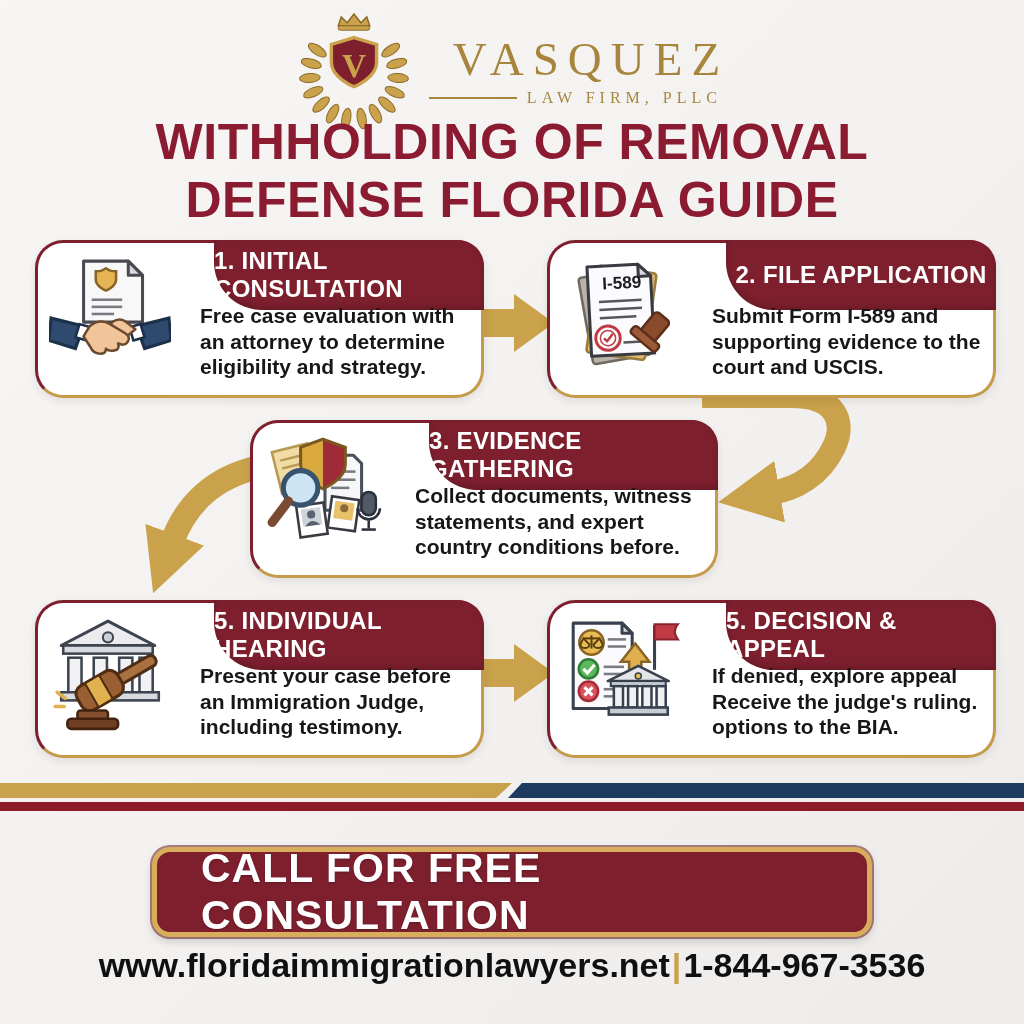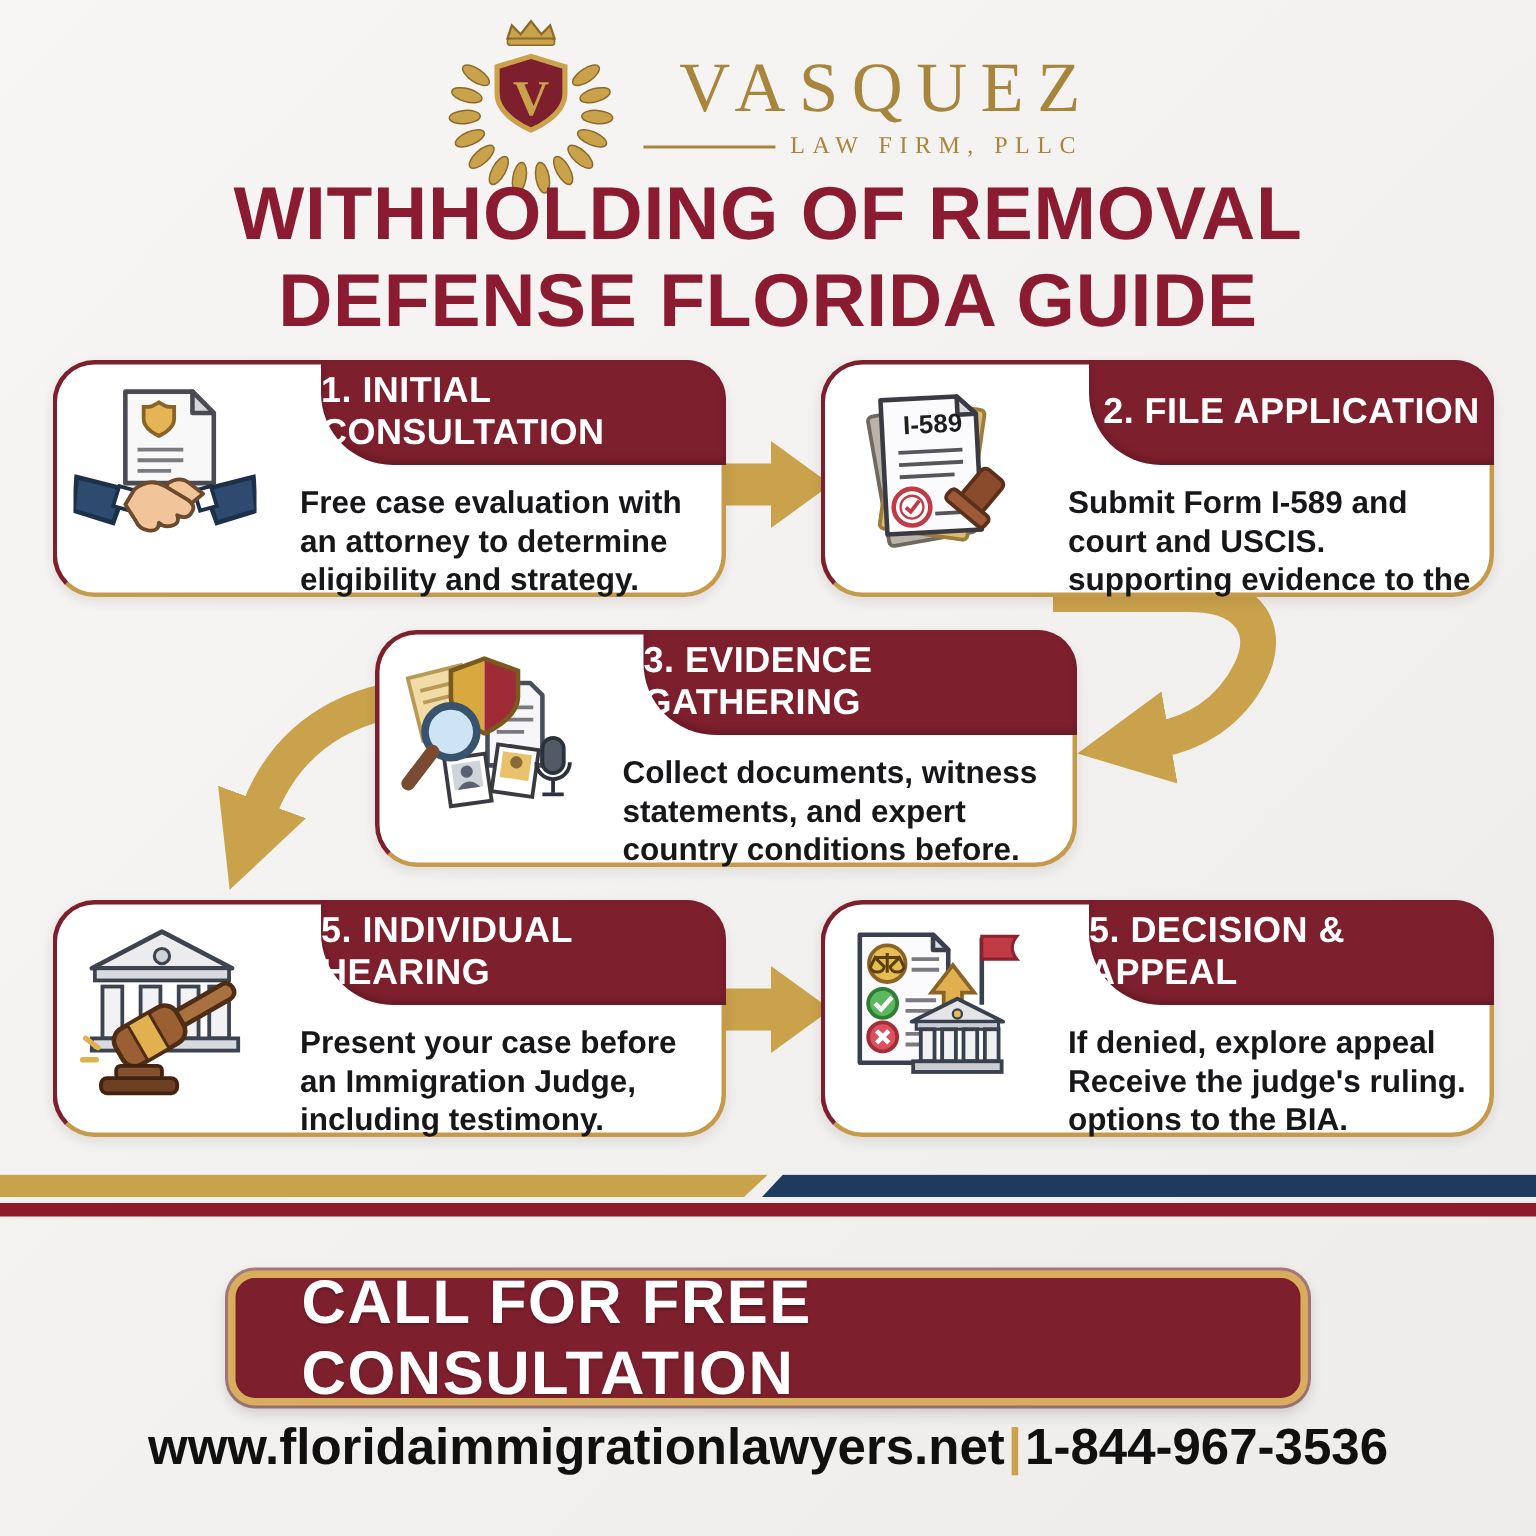--- a/index.html
+++ b/index.html
@@ -18,21 +18,21 @@
   .title{position:absolute;top:114px;left:0;right:0;text-align:center;color:#8A1B31;
     font-size:50px;font-weight:700;line-height:1.15;letter-spacing:.5px;}
   
   .card{position:absolute;width:443px;height:152px;background:#fff;border:3px solid;
     border-color:#7E1F2E #C59B4B #C59B4B #7E1F2E;border-radius:28px;z-index:2;
     box-shadow:0 3px 8px rgba(60,30,30,.10);}
   .card .band{position:absolute;top:-3px;right:-3px;left:132px;height:70px;background:#7E1F2E;
     border-radius:0 26px 0 48px;display:flex;align-items:center;justify-content:center;
     color:#fff;font-weight:800;font-size:24px;letter-spacing:.3px;box-shadow:inset 0 -3px 6px rgba(0,0,0,.18);margin-left:44px;}
   .card .icon{position:absolute;left:8px;top:8px;width:128px;height:130px;display:flex;align-items:center;justify-content:center;}
-  .card .desc{position:absolute;left:162px;top:80px;right:12px;font-size:21px;line-height:1.22;font-weight:700;color:#17171a;}
+  .card .desc{position:absolute;left:162px;top:60px;right:12px;font-size:21px;line-height:1.22;font-weight:700;color:#17171a;}
   .card .desc span{display:block;}
   #card1{left:35px;top:240px;}
   #card2{left:547px;top:240px;}
   #card3{left:250px;top:420px;width:462px;}
   #card4{left:35px;top:600px;}
   #card5{left:547px;top:600px;}
   
   .arrows{position:absolute;inset:0;z-index:1;pointer-events:none;}
   
   .bar-gold{position:absolute;left:0;top:783px;width:512px;height:15px;background:#C9A24B;
@@ -156,22 +156,22 @@
           <path d="M41 81 l3 3 6 -7" stroke="#C13B47" stroke-width="2.5" fill="none"></path>
         </g>
         <g transform="rotate(40 88 76)">
           <rect x="79" y="56" width="18" height="26" rx="4" fill="#8A4A2C" stroke="#5C2F1A" stroke-width="2.5"></rect>
           <rect x="72" y="80" width="32" height="9" rx="3" fill="#9C5A38" stroke="#5C2F1A" stroke-width="2.5"></rect>
         </g>
       </svg>
     </div>
     <div class="desc">
       <span>Submit Form I-589 and</span>
+      <span>supporting evidence to the</span>
       <span>court and USCIS.</span>
-      <span>supporting evidence to the</span>
     </div>
   </div>
 
   <div class="card" id="card3">
     <div class="band">3. EVIDENCE GATHERING</div>
     <div class="icon">
       <svg width="122" height="122" viewBox="0 0 120 120">
         <g transform="rotate(-14 30 32)">
           <rect x="12" y="12" width="36" height="42" fill="#F0DCA4" stroke="#B99A55" stroke-width="2.5"></rect>
           <line x1="18" y1="22" x2="42" y2="22" stroke="#B99A55" stroke-width="2.5"></line>

